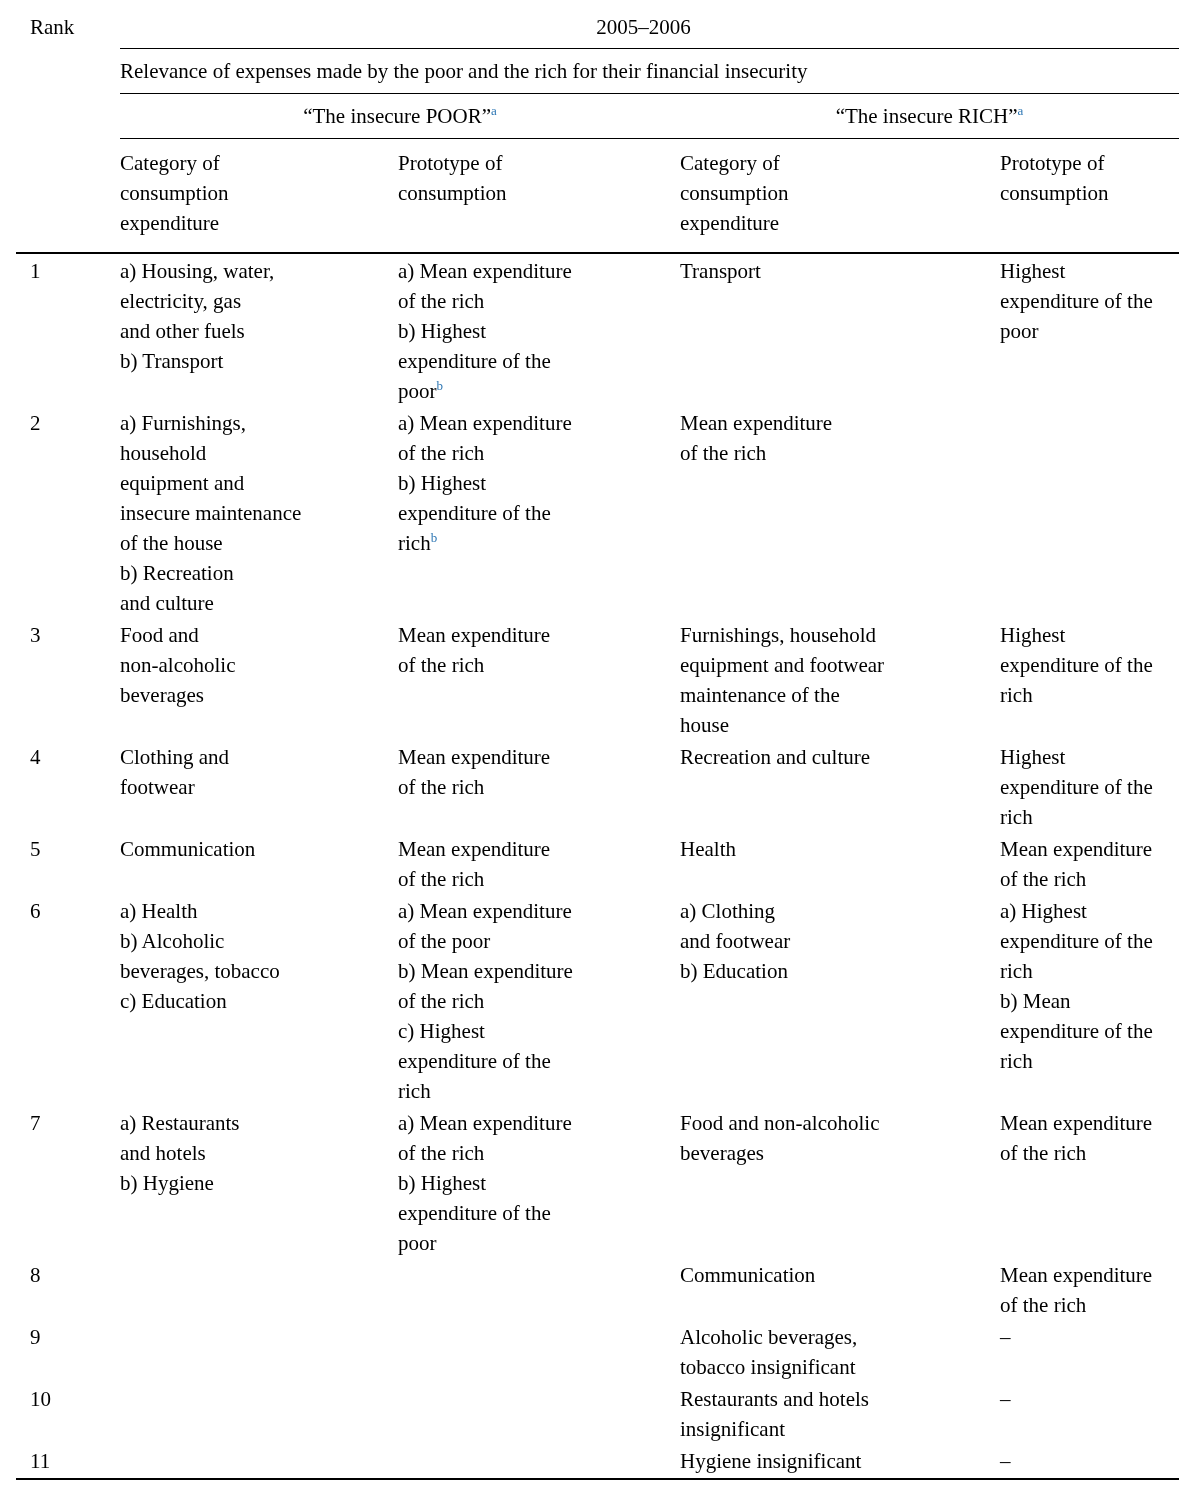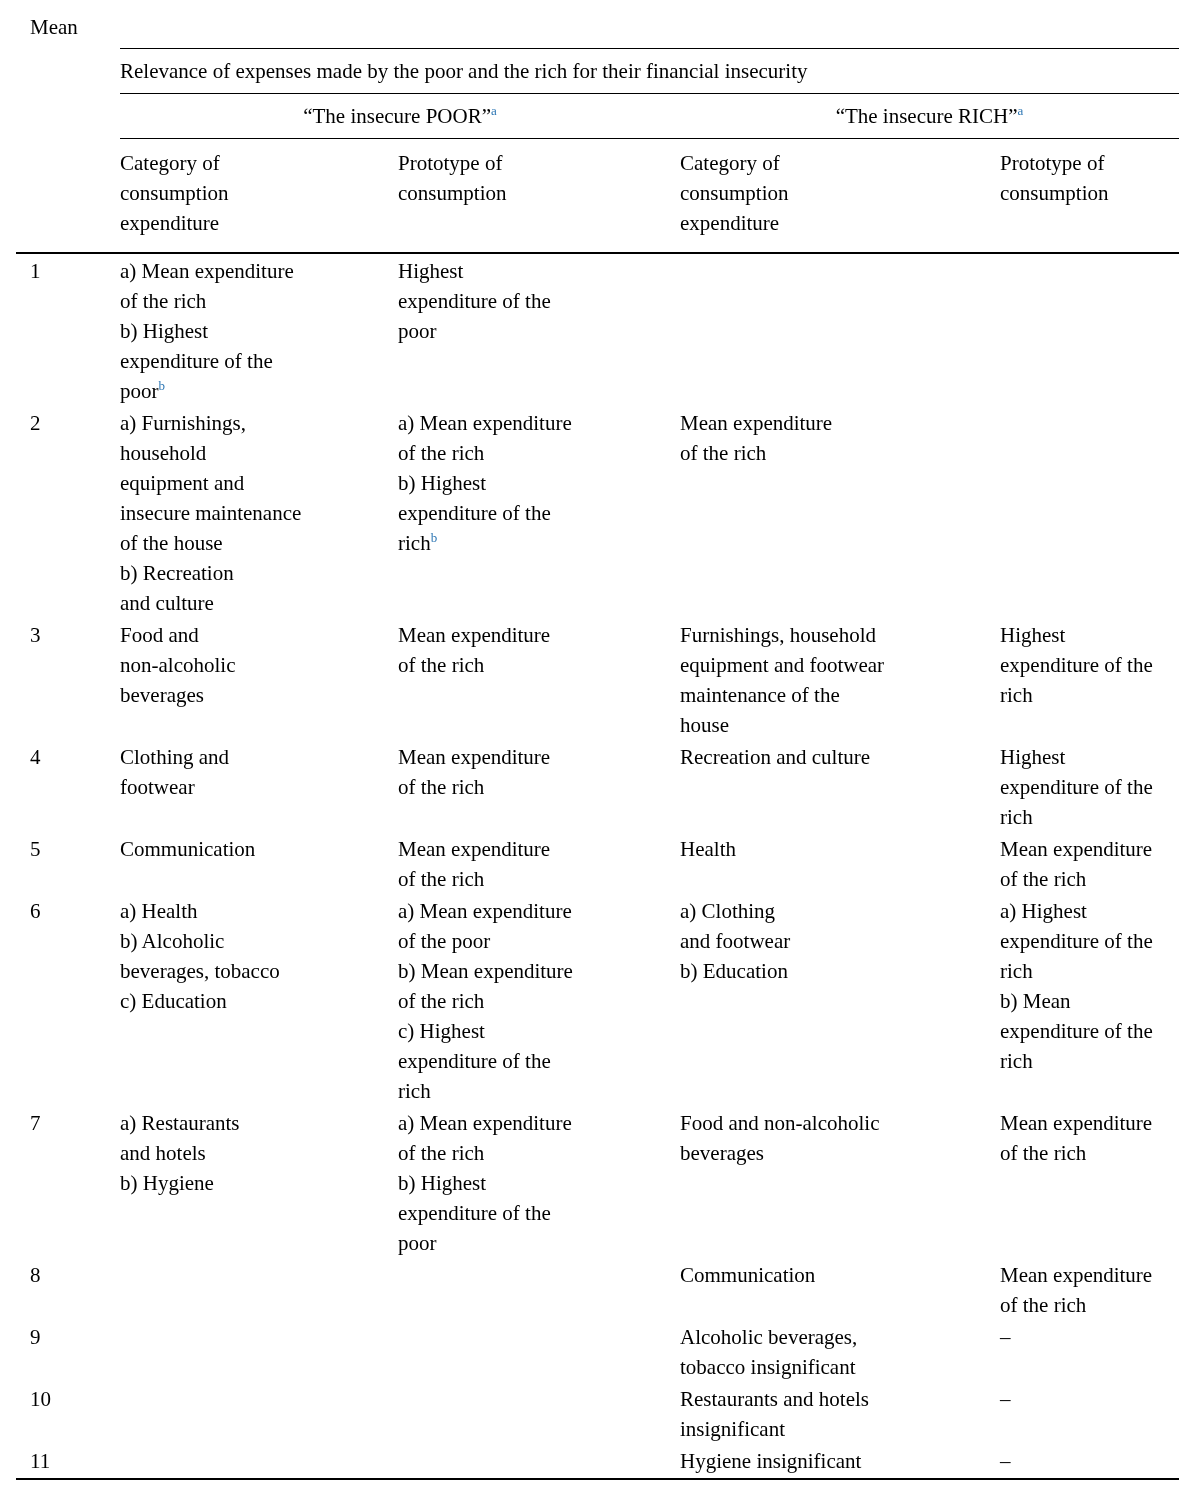--- a/index.html
+++ b/index.html
@@ -58,21 +58,22 @@
   }
   .body-row { padding-top: 0; padding-bottom: 2px; }
   .body-rows { padding-top: 2px; }
 </style>
 </head>
 <body>
 
 <div class="table-wrap">
 
   <div class="grid header-grid">
-    <div class="cell h-rank">Mean</div>
+    <div class="cell h-rank">Rank</div>
+    <div class="cell h-year">2005–2006</div>
     <div class="h-rule-1"></div>
     <div class="cell h-caption">Relevance of expenses made by the poor and the rich for their financial insecurity</div>
     <div class="h-rule-2"></div>
     <div class="cell h-poor"><span class="txt">“The insecure POOR”</span><sup class="fnote">a</sup></div>
     <div class="cell h-rich"><span class="txt">“The insecure RICH”</span><sup class="fnote">a</sup></div>
     <div class="h-rule-3"></div>
     <div class="cell h-col h-col-2">Category of
 consumption
 expenditure</div>
     <div class="cell h-col h-col-3">Prototype of
@@ -82,25 +83,30 @@
 expenditure</div>
     <div class="cell h-col h-col-5">Prototype of
 consumption</div>
   </div>
 
   <div class="thick-rule"></div>
 
   <div class="body-rows" id="table-body">
   <div class="grid body-row">
     <div class="cell rank">1</div>
+    <div class="cell"><span class="txt">a) Housing, water,
+electricity, gas
+and other fuels
+b) Transport</span><sup class="fnote"></sup></div>
     <div class="cell"><span class="txt">a) Mean expenditure
 of the rich
 b) Highest
 expenditure of the
 poor</span><sup class="fnote">b</sup></div>
+    <div class="cell"><span class="txt">Transport</span><sup class="fnote"></sup></div>
     <div class="cell"><span class="txt">Highest
 expenditure of the
 poor</span><sup class="fnote"></sup></div>
   </div>
 
   <div class="grid body-row">
     <div class="cell rank">2</div>
     <div class="cell"><span class="txt">a) Furnishings,
 household
 equipment and

